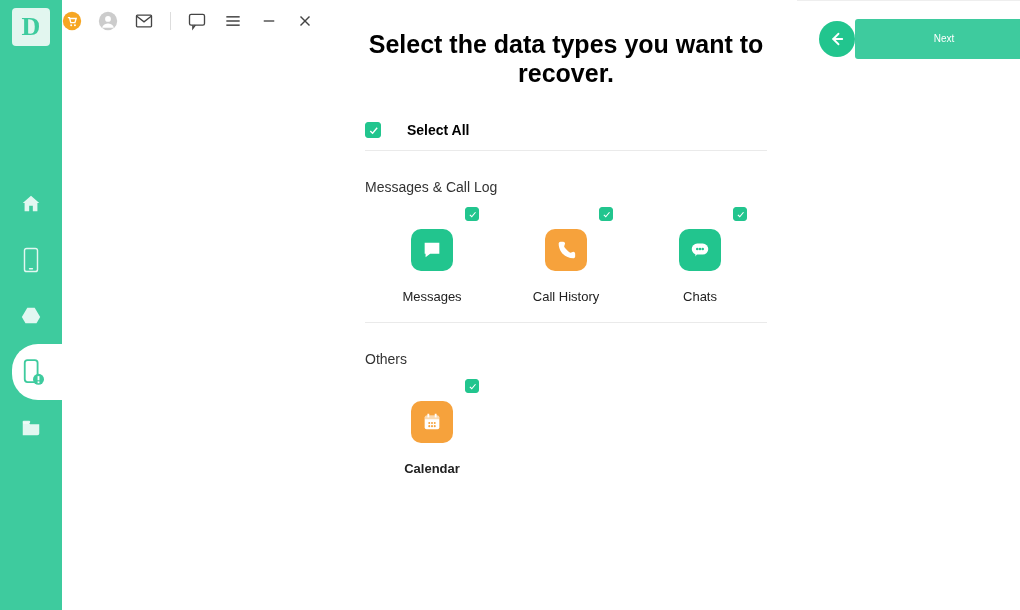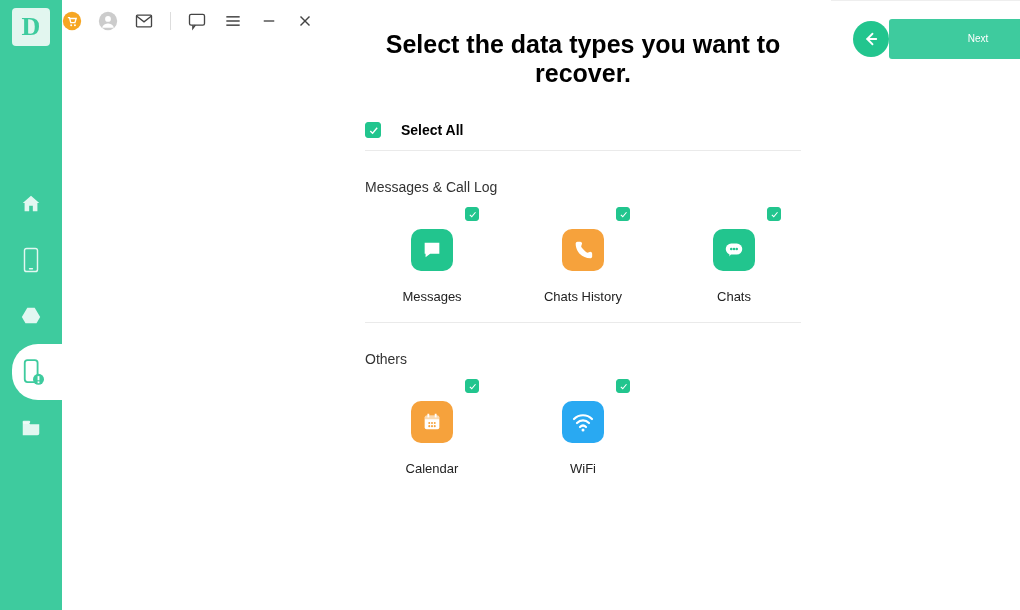--- a/index.html
+++ b/index.html
@@ -10,27 +10,27 @@
   .side-item { width: 62px; height: 56px; display:flex; align-items:center; justify-content:center; cursor:pointer; }
   .side-item svg { fill: rgba(255,255,255,0.85); }
   .side-item.active { background: #fff; border-top-left-radius: 26px; border-bottom-left-radius: 26px; margin-left: 12px; width: 50px; justify-content:flex-start; padding-left:10px; }
   .side-item.active svg { fill: #3ecb9e; }
   .main { flex: 1; display:flex; flex-direction:row; }
   .titlebar { height: 36px; display:flex; justify-content:flex-end; align-items:center; gap: 16px; padding-right: 20px; padding-top:6px; }
   .tbtn { width: 20px; height:20px; display:flex; align-items:center; justify-content:center; cursor:pointer; }
   .tdivider { width:1px; height:18px; background:#ddd; }
   .content { flex:1; padding: 30px 30px 0 30px; overflow:hidden; }
   .page-title { text-align:center; font-size: 25px; font-weight:700; color:#000; margin-bottom: 34px; }
-  .select-all-row { display:flex; align-items:center; gap:20px; padding-bottom:12px; border-bottom:1px solid #eaeaea; }
+  .select-all-row { display:flex; align-items:center; gap:26px; padding-bottom:12px; border-bottom:1px solid #eaeaea; }
   .chk { width:16px; height:16px; border:1px solid #22c58e; background:#22c58e; border-radius:3px; display:inline-flex; align-items:center; justify-content:center; cursor:pointer; }
   .chk svg { width:11px; height:11px; fill:none; stroke:#fff; stroke-width:3; }
   .select-all-label { font-weight:700; font-size:14px; color:#000; }
   .section-title { font-size:14px; color:#333; margin-top:28px; margin-bottom:6px; }
-  .cards { display:flex; gap:17px; padding-bottom:18px; border-bottom:1px solid #eaeaea; }
-  .cards.last { border-bottom:none; }
+  .cards { display:flex; gap:0; padding-bottom:18px; border-bottom:1px solid #eaeaea; }
+  .cards.last { border-bottom:none;font-weight:bold; }
   .card { width:134px; display:flex; flex-direction:column; align-items:center; position:relative; padding-top:28px; cursor:pointer; }
   .card .chk { position:absolute; top:6px; right:20px; width:14px; height:14px; }
   .card .chk svg { width:9px; height:9px; }
   .icon-tile { width:42px; height:42px; border-radius:10px; display:flex; align-items:center; justify-content:center; margin-bottom:18px; }
   .card-label { font-size:13px; color:#222; }
   .footer { height:76px; border-top:1px solid #eee; display:flex; align-items:center; justify-content:space-between; padding:0 18px 0 22px; }
   .back-btn { width:36px; height:36px; border-radius:50%; background:#22c58e; display:flex; align-items:center; justify-content:center; cursor:pointer; }
   .next-btn { width:178px; height:40px; background:#3ecb9e; color:#fff; font-size:10px; display:flex; align-items:center; justify-content:center; border-radius:3px; cursor:pointer; border:none; }
 </style>
 </head>
@@ -154,21 +154,21 @@
         <span class="chk">
             <svg viewBox="0 0 24 24">
               <polyline points="5,13 10,18 20,6"></polyline>
             </svg>
           </span>
         <div class="icon-tile" style="background:#f6a23c">
           <svg width="22" height="22" viewBox="0 0 24 24">
               <path d="M6 3c-1 0-2 1-2 2 0 9 7 16 16 16 1 0 2-1 2-2v-3c0-1-1-2-2-2l-3 1c-1 0-2-1-4-3s-3-3-3-4l1-3c0-1-1-2-2-2H6z" fill="#fff"></path>
             </svg>
         </div>
-        <span class="card-label">Chats History</span>
+        <span class="card-label">Call History</span>
       </div>
       <div class="card">
         <span class="chk">
             <svg viewBox="0 0 24 24">
               <polyline points="5,13 10,18 20,6"></polyline>
             </svg>
           </span>
         <div class="icon-tile" style="background:#22c58e">
           <svg width="22" height="22" viewBox="0 0 24 24">
               <rect x="3" y="5" width="18" height="12" rx="6" fill="#fff"></rect>
@@ -199,36 +199,20 @@
               <circle cx="9" cy="13" r="1.1" fill="#f6a23c"></circle>
               <circle cx="12" cy="13" r="1.1" fill="#f6a23c"></circle>
               <circle cx="15" cy="13" r="1.1" fill="#f6a23c"></circle>
               <circle cx="9" cy="16.5" r="1.1" fill="#f6a23c"></circle>
               <circle cx="12" cy="16.5" r="1.1" fill="#f6a23c"></circle>
               <circle cx="15" cy="16.5" r="1.1" fill="#f6a23c"></circle>
             </svg>
         </div>
         <span class="card-label">Calendar</span>
       </div>
-      <div class="card">
-        <span class="chk">
-            <svg viewBox="0 0 24 24">
-              <polyline points="5,13 10,18 20,6"></polyline>
-            </svg>
-          </span>
-        <div class="icon-tile" style="background:#29a9f2">
-          <svg width="24" height="24" viewBox="0 0 24 24">
-              <path d="M3 9c5-5 13-5 18 0" fill="none" stroke="#fff" stroke-width="2.2" stroke-linecap="round"></path>
-              <path d="M6 13c3.5-3.5 8.5-3.5 12 0" fill="none" stroke="#fff" stroke-width="2.2" stroke-linecap="round"></path>
-              <path d="M9 17c2-2 4-2 6 0" fill="none" stroke="#fff" stroke-width="2.2" stroke-linecap="round"></path>
-              <circle cx="12" cy="20" r="1.5" fill="#fff"></circle>
-            </svg>
-        </div>
-        <span class="card-label">WiFi</span>
-      </div>
     </div>
   </div>
 
   <div class="footer">
     <div class="back-btn">
       <svg width="18" height="18" viewBox="0 0 24 24">
           <path d="M14 5l-7 7 7 7" fill="none" stroke="#fff" stroke-width="2.4" stroke-linecap="round" stroke-linejoin="round"></path>
           <line x1="7" y1="12" x2="19" y2="12" stroke="#fff" stroke-width="2.4" stroke-linecap="round"></line>
         </svg>
     </div>

